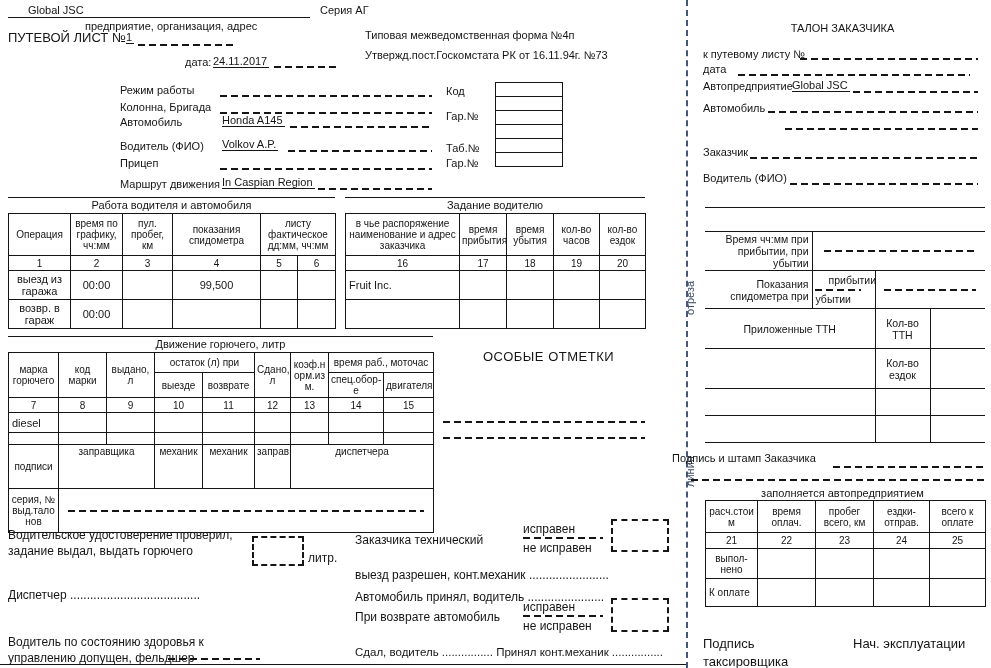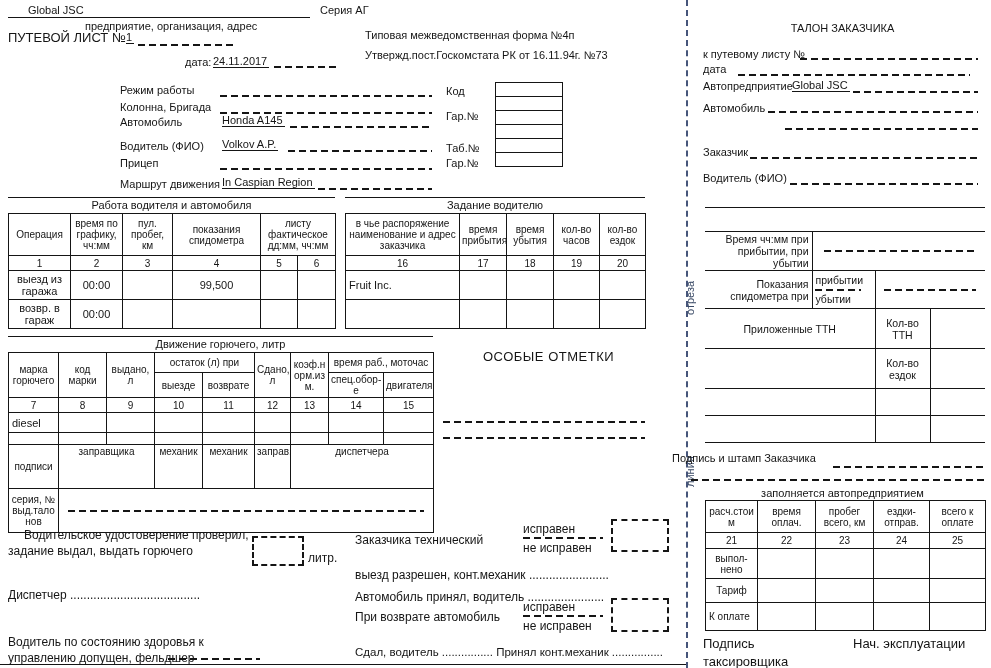--- a/index.html
+++ b/index.html
@@ -241,21 +241,21 @@
             </td>
       </tr>
     </tbody>
       </table>
   </div>
 
   <div class="abs" style="left:483px;top:349px;font-size:13px;letter-spacing:0.5px">ОСОБЫЕ ОТМЕТКИ</div>
   <div class="abs dl" style="left:443px;top:421px;width:202px"></div>
   <div class="abs dl" style="left:443px;top:437px;width:202px"></div>
 
-  <div class="abs b12" style="left:24px;top:528px">Водительское удостоверение проверил,</div>
+  <div class="abs b12" style="left:8px;top:528px">Водительское удостоверение проверил,</div>
   <div class="abs b12" style="left:8px;top:544px">задание выдал, выдать горючего</div>
   <div class="abs dbox" style="left:252px;top:536px;width:52px;height:30px"></div>
   <div class="abs b12" style="left:308px;top:551px">литр.</div>
   <div class="abs b12" style="left:8px;top:588px">Диспетчер .......................................</div>
   <div class="abs b12" style="left:8px;top:635px">Водитель по состоянию здоровья к</div>
   <div class="abs b12" style="left:8px;top:651px">управлению допущен, фельдшер</div>
   <div class="abs dl" style="left:168px;top:658px;width:92px"></div>
 
   <div class="abs b12" style="left:355px;top:533px">Заказчика технический</div>
   <div class="abs b12" style="left:523px;top:522px">исправен</div>
@@ -303,21 +303,21 @@
     <tbody>
         <tr class="first" style="height:37px">
       <td class="br ra">Время чч:мм при прибытии, при убытии</td>
       <td colspan="3">
             <div class="dl" style="width:150px;margin:0 auto"></div>
           </td>
     </tr>
     <tr style="height:38px">
       <td class="br ra">Показания спидометра при</td>
       <td class="br" style="padding:0">
-        <div style="height:17px;padding:2px 0 0 3px">прибытии</div>
+        <div style="height:17px;padding:2px 0 0 16px">прибытии</div>
         <div class="dl" style="width:46px;margin-left:2px"></div>
         <div style="height:17px;padding:2px 0 0 3px">убытии</div>
       </td>
       <td colspan="2">
             <div class="dl" style="width:92px;margin:0 auto"></div>
           </td>
     </tr>
     <tr style="height:40px">
       <td colspan="2" class="br ctr">Приложенные ТТН</td>
       <td class="br ctr">Кол-во ТТН</td>
@@ -369,27 +369,20 @@
       <td>24</td>
       <td>25</td>
     </tr>
     <tr style="height:30px">
       <td>выпол-нено</td>
       <td></td>
       <td></td>
       <td></td>
       <td></td>
     </tr>
-    <tr style="height:24px">
-      <td>Тариф</td>
-      <td></td>
-      <td></td>
-      <td></td>
-      <td></td>
-    </tr>
     <tr style="height:28px">
       <td class="la">К оплате</td>
       <td></td>
       <td></td>
       <td></td>
       <td></td>
     </tr>
   </tbody>
     </table>
 

